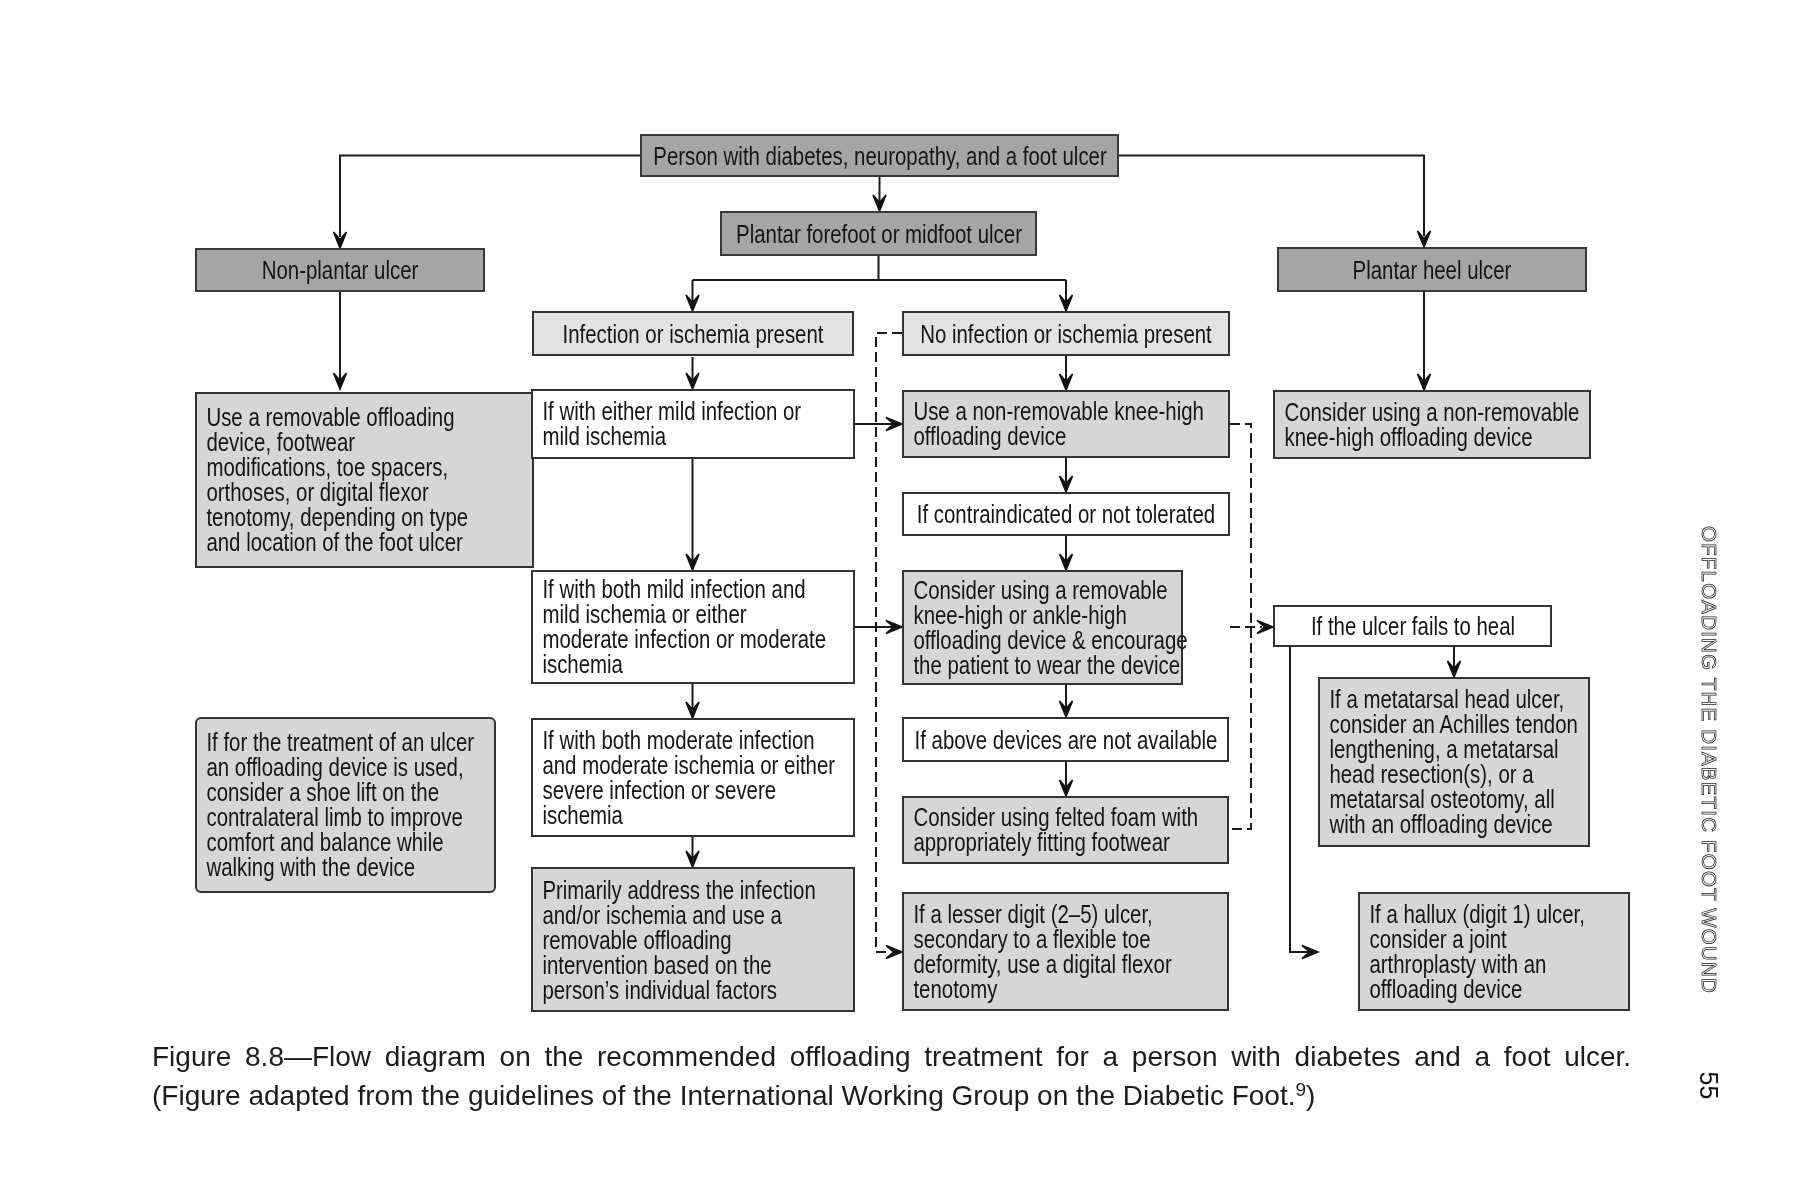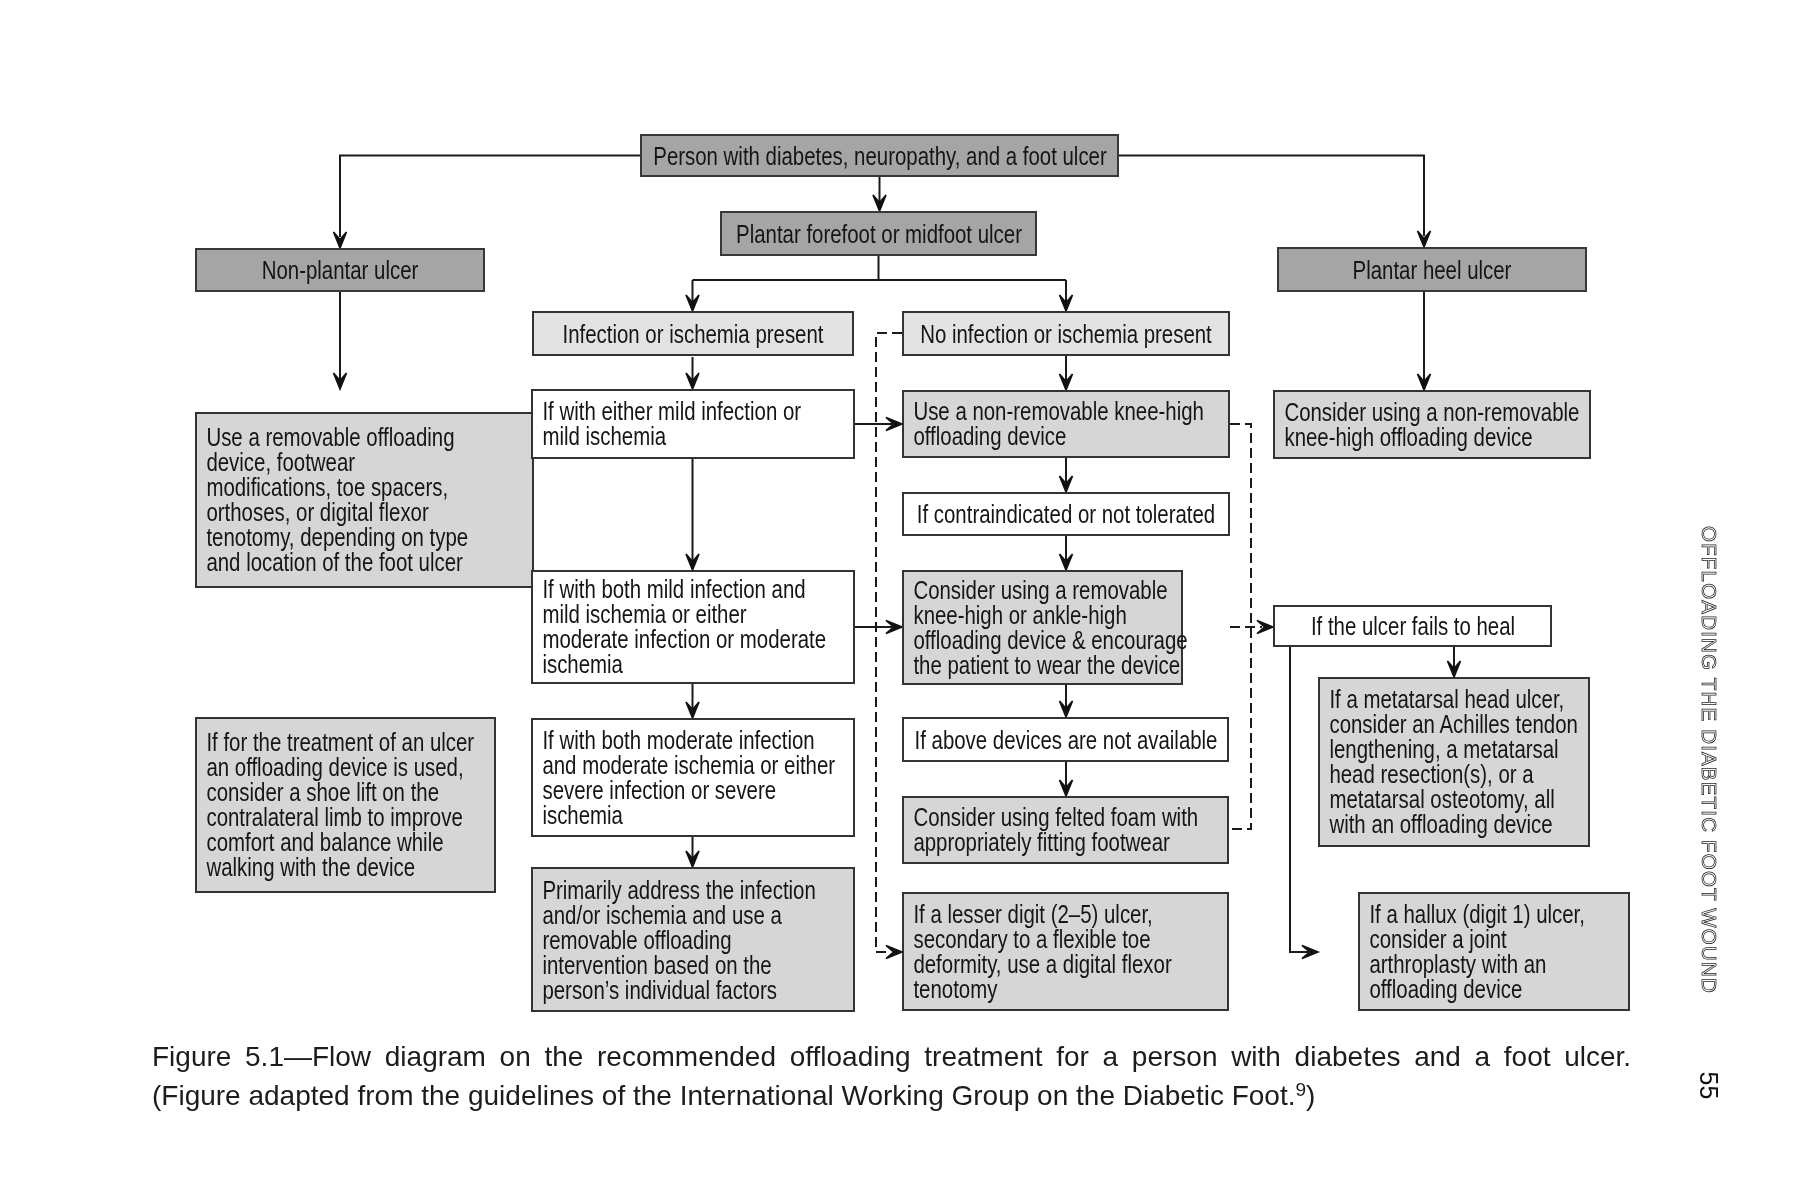--- a/index.html
+++ b/index.html
@@ -114,24 +114,24 @@
       <div class="tx tc h1x">Plantar heel ulcer</div>
     </div>
 
 <div class="bx st" style="left:532px;top:311px;width:322px;height:45px;">
       <div class="tx tc">Infection or ischemia present</div>
     </div>
 <div class="bx st" style="left:902px;top:311px;width:328px;height:45px;">
       <div class="tx tc">No infection or ischemia present</div>
     </div>
 
-<div class="bx gy" style="left:195px;top:412px;width:339px;height:176px;">
+<div class="bx gy" style="left:195px;top:392px;width:339px;height:176px;">
       <div class="tx tl">Use a removable offloading<br>device, footwear<br>modifications, toe spacers,<br>orthoses, or digital flexor<br>tenotomy, depending on type<br>and location of the foot ulcer</div>
     </div>
-<div class="bx gy" style="left:195px;top:717px;width:301px;height:176px;">
+<div class="bx gy" style="left:195px;top:717px;width:301px;height:176px;border-radius:6px;">
       <div class="tx tl">If for the treatment of an ulcer<br>an offloading device is used,<br>consider a shoe lift on the<br>contralateral limb to improve<br>comfort and balance while<br>walking with the device</div>
     </div>
 
 <div class="bx wh" style="left:531px;top:389px;width:324px;height:70px;">
       <div class="tx tl">If with either mild infection or<br>mild ischemia</div>
     </div>
 <div class="bx wh" style="left:531px;top:570px;width:324px;height:114px;">
       <div class="tx tl">If with both mild infection and<br>mild ischemia or either<br>moderate infection or moderate<br>ischemia</div>
     </div>
 <div class="bx wh" style="left:531px;top:718px;width:324px;height:119px;">
@@ -167,16 +167,16 @@
       <div class="tx tc">If the ulcer fails to heal</div>
     </div>
 <div class="bx gy" style="left:1318px;top:677px;width:272px;height:170px;">
       <div class="tx tl">If a metatarsal head ulcer,<br>consider an Achilles tendon<br>lengthening, a metatarsal<br>head resection(s), or a<br>metatarsal osteotomy, all<br>with an offloading device</div>
     </div>
 <div class="bx gy" style="left:1318px;top:892px;width:272px;height:119px;margin-left:40px;">
       <div class="tx tl">If a hallux (digit 1) ulcer,<br>consider a joint<br>arthroplasty with an<br>offloading device</div>
     </div>
 
 <div id="cap">
-<div class="j" id="capl1" style="word-spacing:5.9px;">Figure 5.1—Flow diagram on the recommended offloading treatment for a person with diabetes and a foot ulcer.</div>
+<div class="j" id="capl1" style="word-spacing:5.9px;">Figure 8.8—Flow diagram on the recommended offloading treatment for a person with diabetes and a foot ulcer.</div>
 <div class="j">(Figure adapted from the guidelines of the International Working Group on the Diabetic Foot.<sup>9</sup>)</div>
 </div>
 </div>
 
 </body></html>

